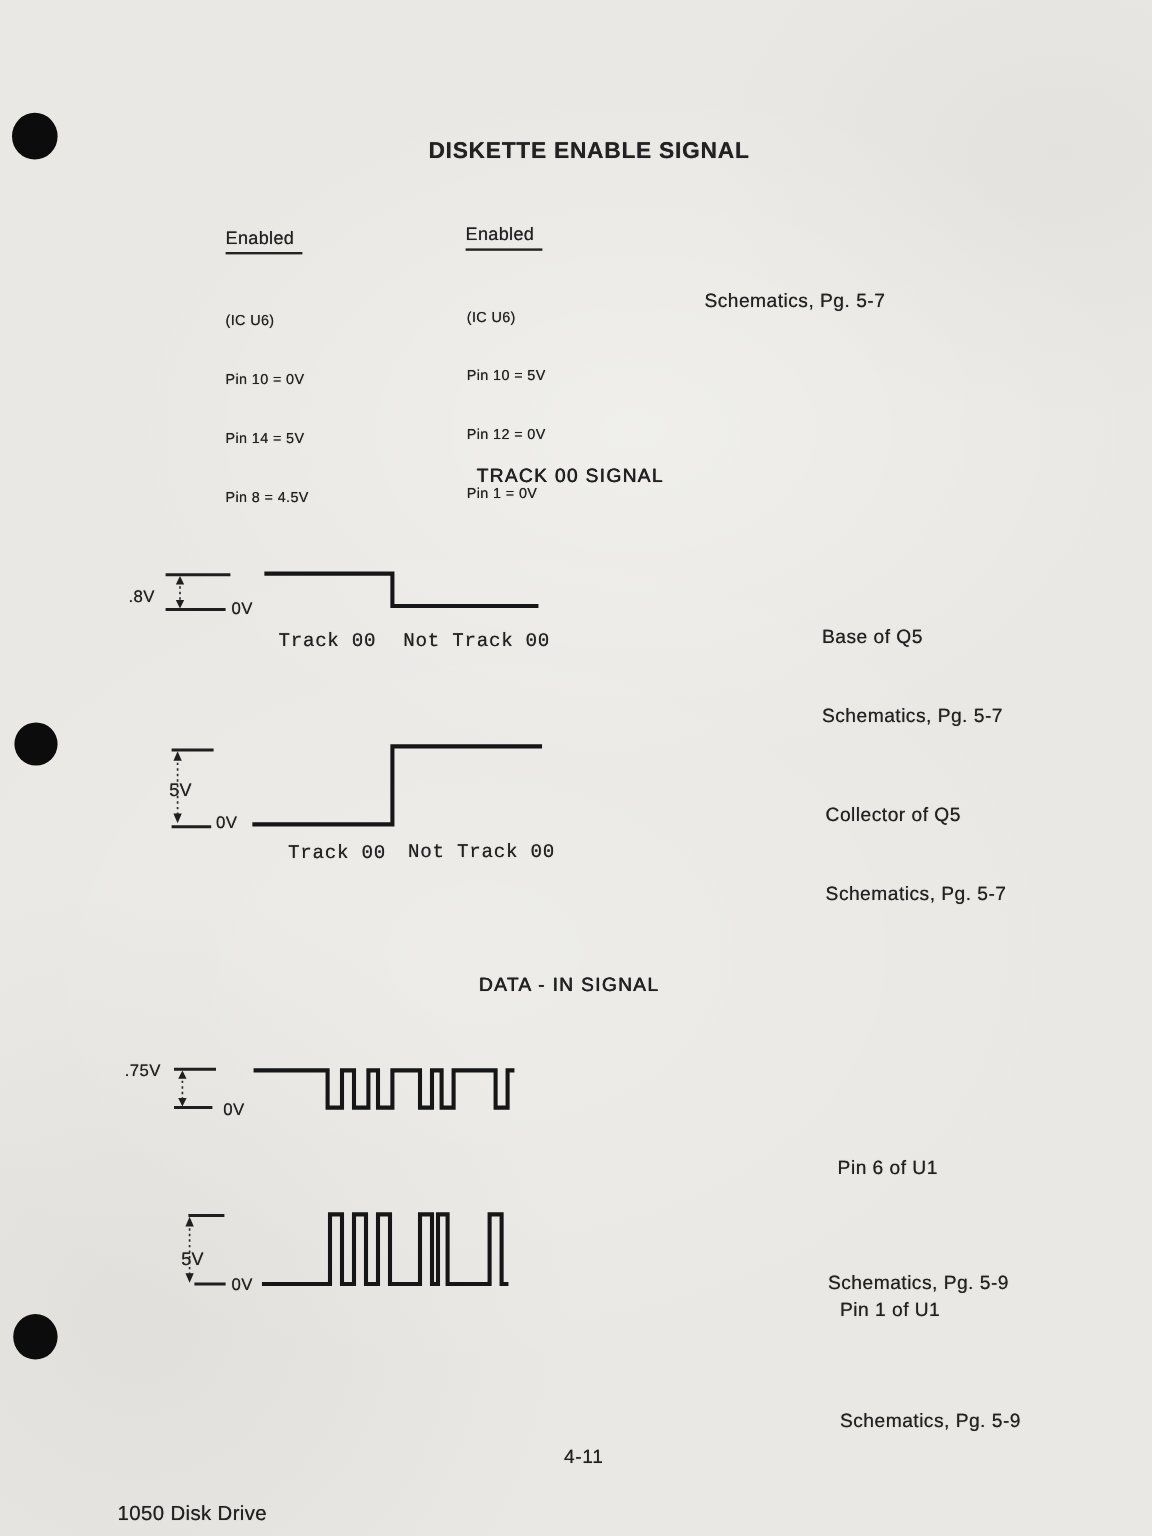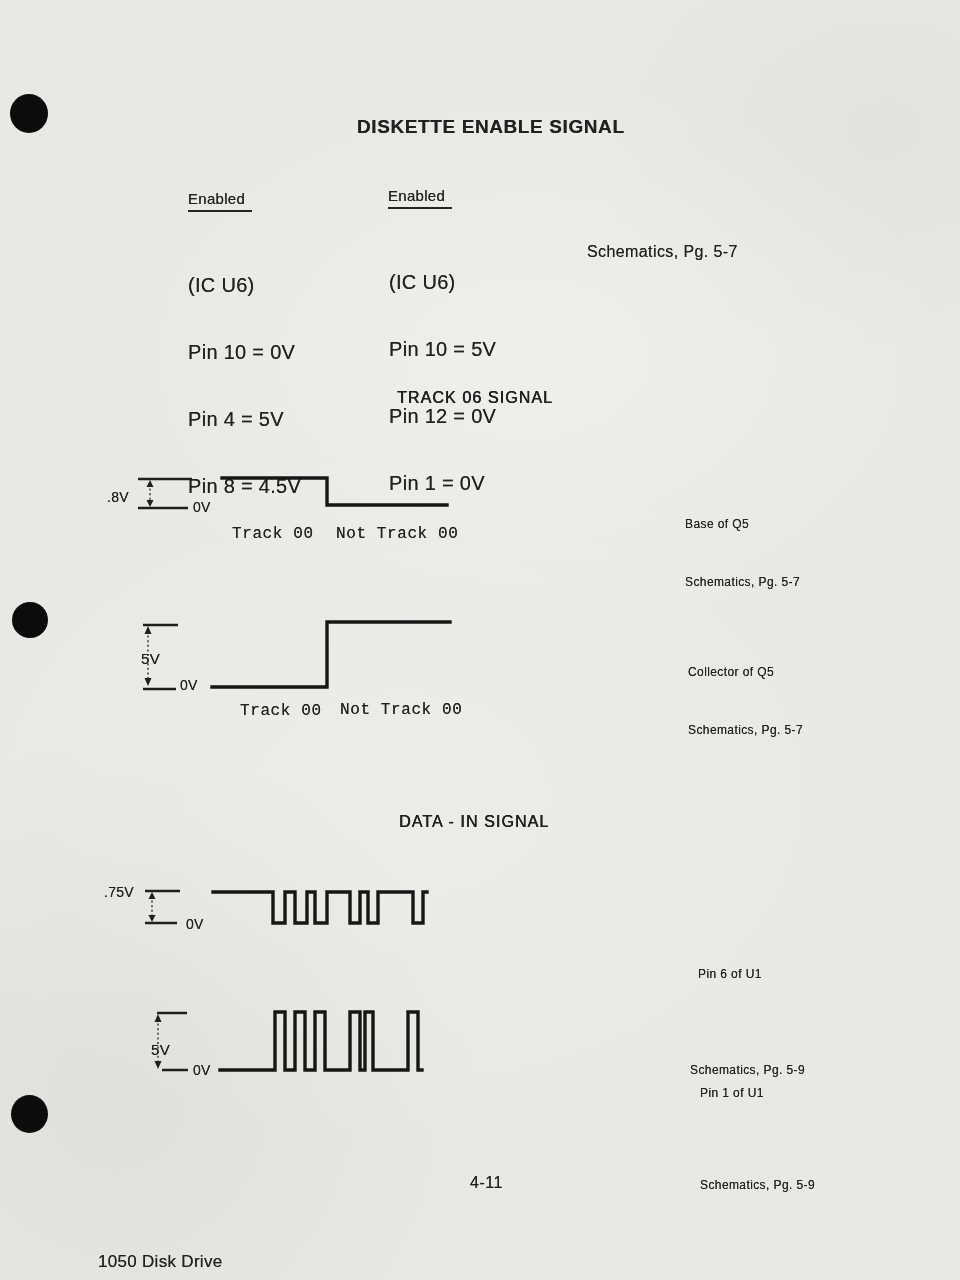--- a/index.html
+++ b/index.html
@@ -12,27 +12,27 @@
       radial-gradient(ellipse 520px 520px at 12% 86%, rgba(110,110,100,.07), transparent 70%),
       radial-gradient(ellipse 400px 300px at 92% 10%, rgba(120,120,110,.05), transparent 75%);
     font-family:"Liberation Sans", sans-serif;
     color:#212121;
     text-shadow:0 0 .6px rgba(30,30,30,.75);
   }
   .t { position:absolute; white-space:pre; }
   .hole { position:absolute; background:#0c0c0c; border-radius:50%; }
   .title { font-size:19px; font-weight:bold; letter-spacing:.6px; }
   .colhead { font-size:15px; letter-spacing:.3px; border-bottom:2px solid #242424; padding:0 7px 3px 0; }
-  .pinlines { font-size:20px; letter-spacing:.3px; }
+  .pinlines { font-size:12px; letter-spacing:.3px; }
   .pinlines div { line-height:21px; }
   .ref { font-size:16px; letter-spacing:.4px; }
   .sechead { font-size:16px; letter-spacing:1.1px; text-shadow:.4px 0 0 #222, 0 0 .6px rgba(30,30,30,.75); }
   .vlabel { font-size:14px; letter-spacing:.3px; }
   .state { font-size:16px; letter-spacing:.6px;font-family:Liberation Mono, monospace; }
-  .anno { font-size:12px; letter-spacing:.4px; }
+  .anno { font-size:16px; letter-spacing:.4px; }
   .anno div { line-height:30px; }
   .footer { font-size:17px; letter-spacing:.3px; line-height:23px; }
   .pagenum { font-size:16px; letter-spacing:.5px; }
   svg.wave { position:absolute; overflow:visible; }
   .tick-thin { stroke:#1f1f1f; stroke-width:2.5; }
   .dim { stroke:#2c2c2c; stroke-width:1.4; stroke-dasharray:2 2.6; fill:none; }
   .ah { fill:#1f1f1f; }
   .signal { fill:none; stroke:#161616; stroke-width:3.4; stroke-linejoin:miter; stroke-linecap:square; }
 </style>
 </head>
@@ -45,33 +45,33 @@
   <div class="hole" style="left:11px;top:1095px;width:37px;height:38px"></div>
 
   <div class="t title" style="left:357px;top:116px">DISKETTE ENABLE SIGNAL</div>
 
   <div class="t colhead" style="left:188px;top:190px">Enabled</div>
   <div class="t colhead" style="left:388px;top:187px">Enabled</div>
 
   <div class="t pinlines" style="left:188px;top:229px">
     <div>(IC U6)</div>
     <div>Pin 10 = 0V</div>
-    <div>Pin 4 = 5V</div>
+    <div>Pin 14 = 5V</div>
     <div>Pin 8 = 4.5V</div>
   </div>
   <div class="t pinlines" style="left:389px;top:226px">
     <div>(IC U6)</div>
     <div>Pin 10 = 5V</div>
     <div>Pin 12 = 0V</div>
     <div>Pin 1 = 0V</div>
   </div>
 
   <div class="t ref" style="left:587px;top:243px">Schematics, Pg. 5-7</div>
 
-  <div class="t sechead" style="left:397px;top:389px">TRACK 06 SIGNAL</div>
+  <div class="t sechead" style="left:397px;top:389px">TRACK 00 SIGNAL</div>
 
   <svg class="wave" style="left:100px;top:470px" width="380" height="50" viewBox="0 0 380 50">
     <line class="tick-thin" x1="38" y1="9" x2="92" y2="9"></line>
     <line class="tick-thin" x1="38" y1="38" x2="88" y2="38"></line>
     <line class="dim" x1="50" y1="14" x2="50" y2="33"></line>
     <polygon class="ah" points="50,10 46.5,17 53.5,17"></polygon>
     <polygon class="ah" points="50,37 46.5,30 53.5,30"></polygon>
     <polyline class="signal" points="122,8 227,8 227,35 347,35"></polyline>
   </svg>
   <div class="t vlabel" style="left:107px;top:489px">.8V</div>
@@ -129,15 +129,15 @@
   <div class="t vlabel" style="left:193px;top:1062px">0V</div>
   <div class="t anno" style="left:700px;top:1016px;line-height:31px">
     <div>Pin 1 of U1</div>
     <div>Schematics, Pg. 5-9</div>
   </div>
 
   <div class="t footer" style="left:98px;top:1204px">
     <div>1050 Disk Drive</div>
     
   </div>
-  <div class="t pagenum" style="left:470px;top:1174px">4-11</div>
+  <div class="t pagenum" style="left:470px;top:1206px">4-11</div>
 
 </div>
 
 </body></html>

